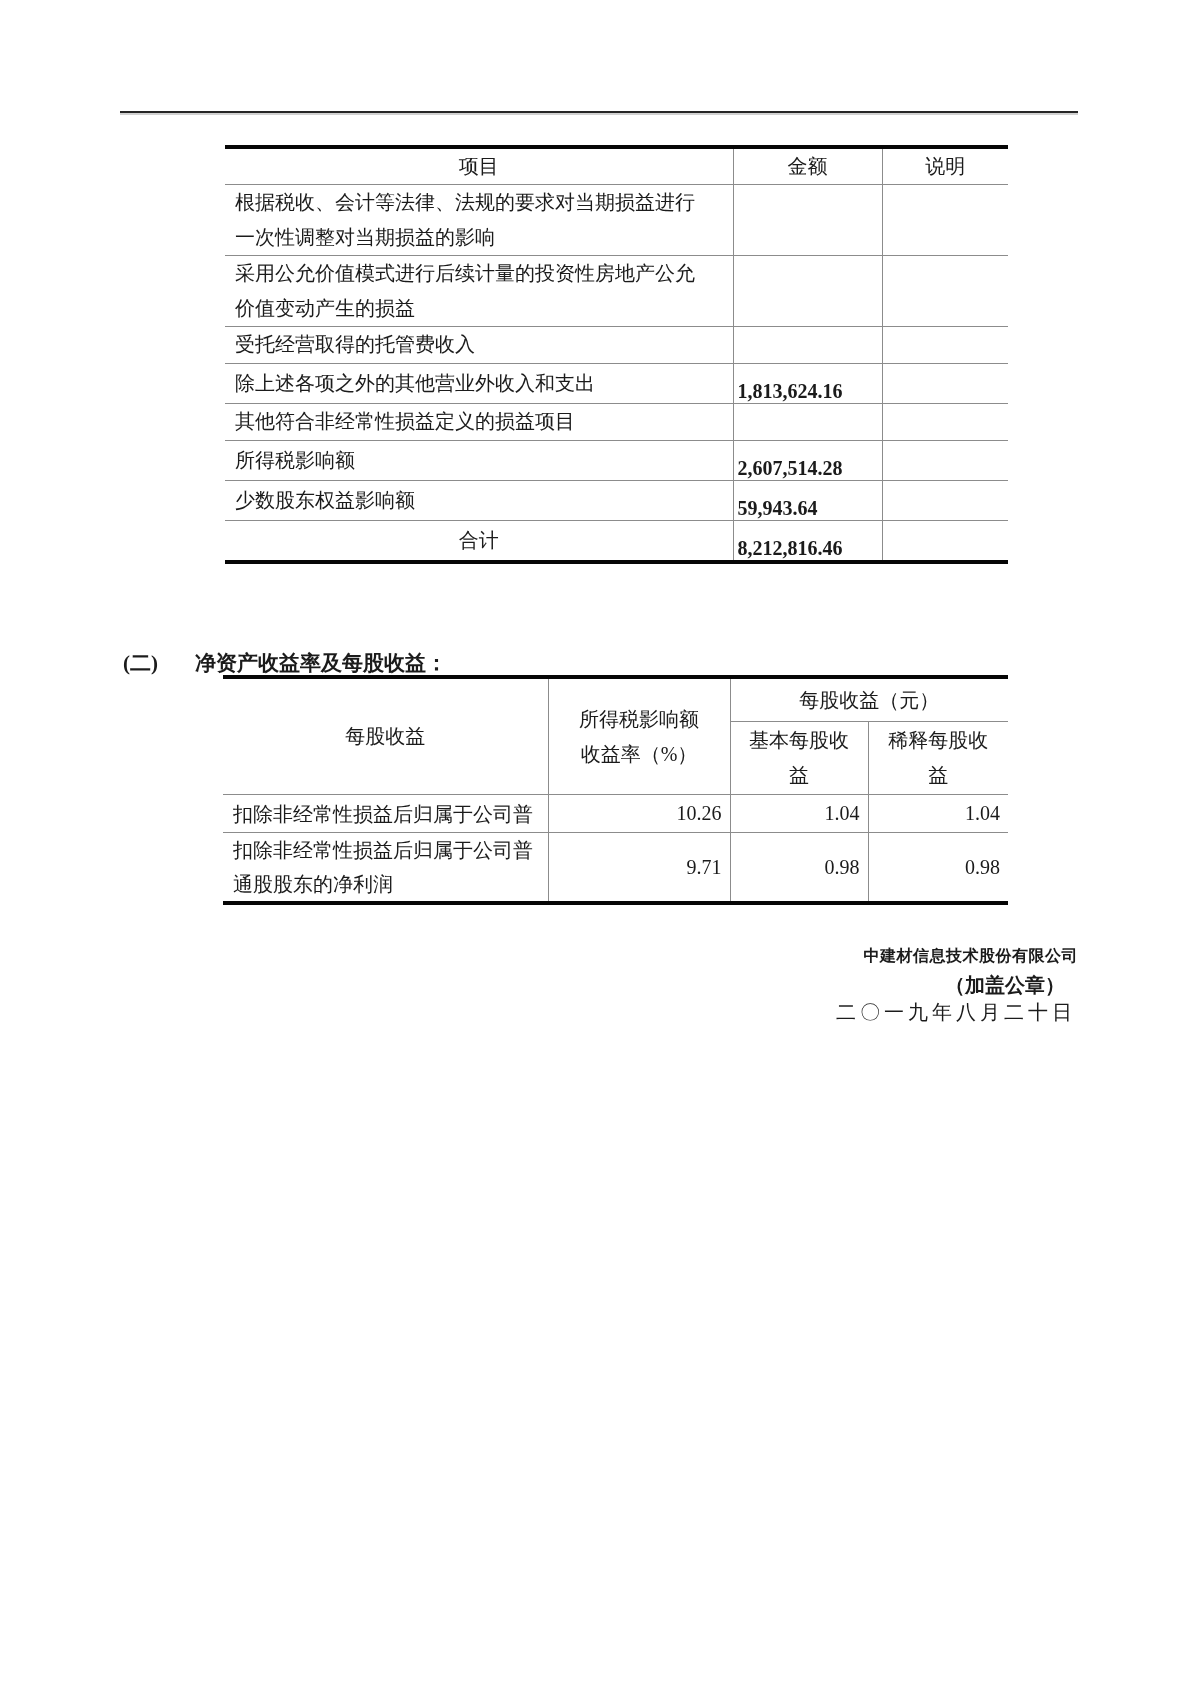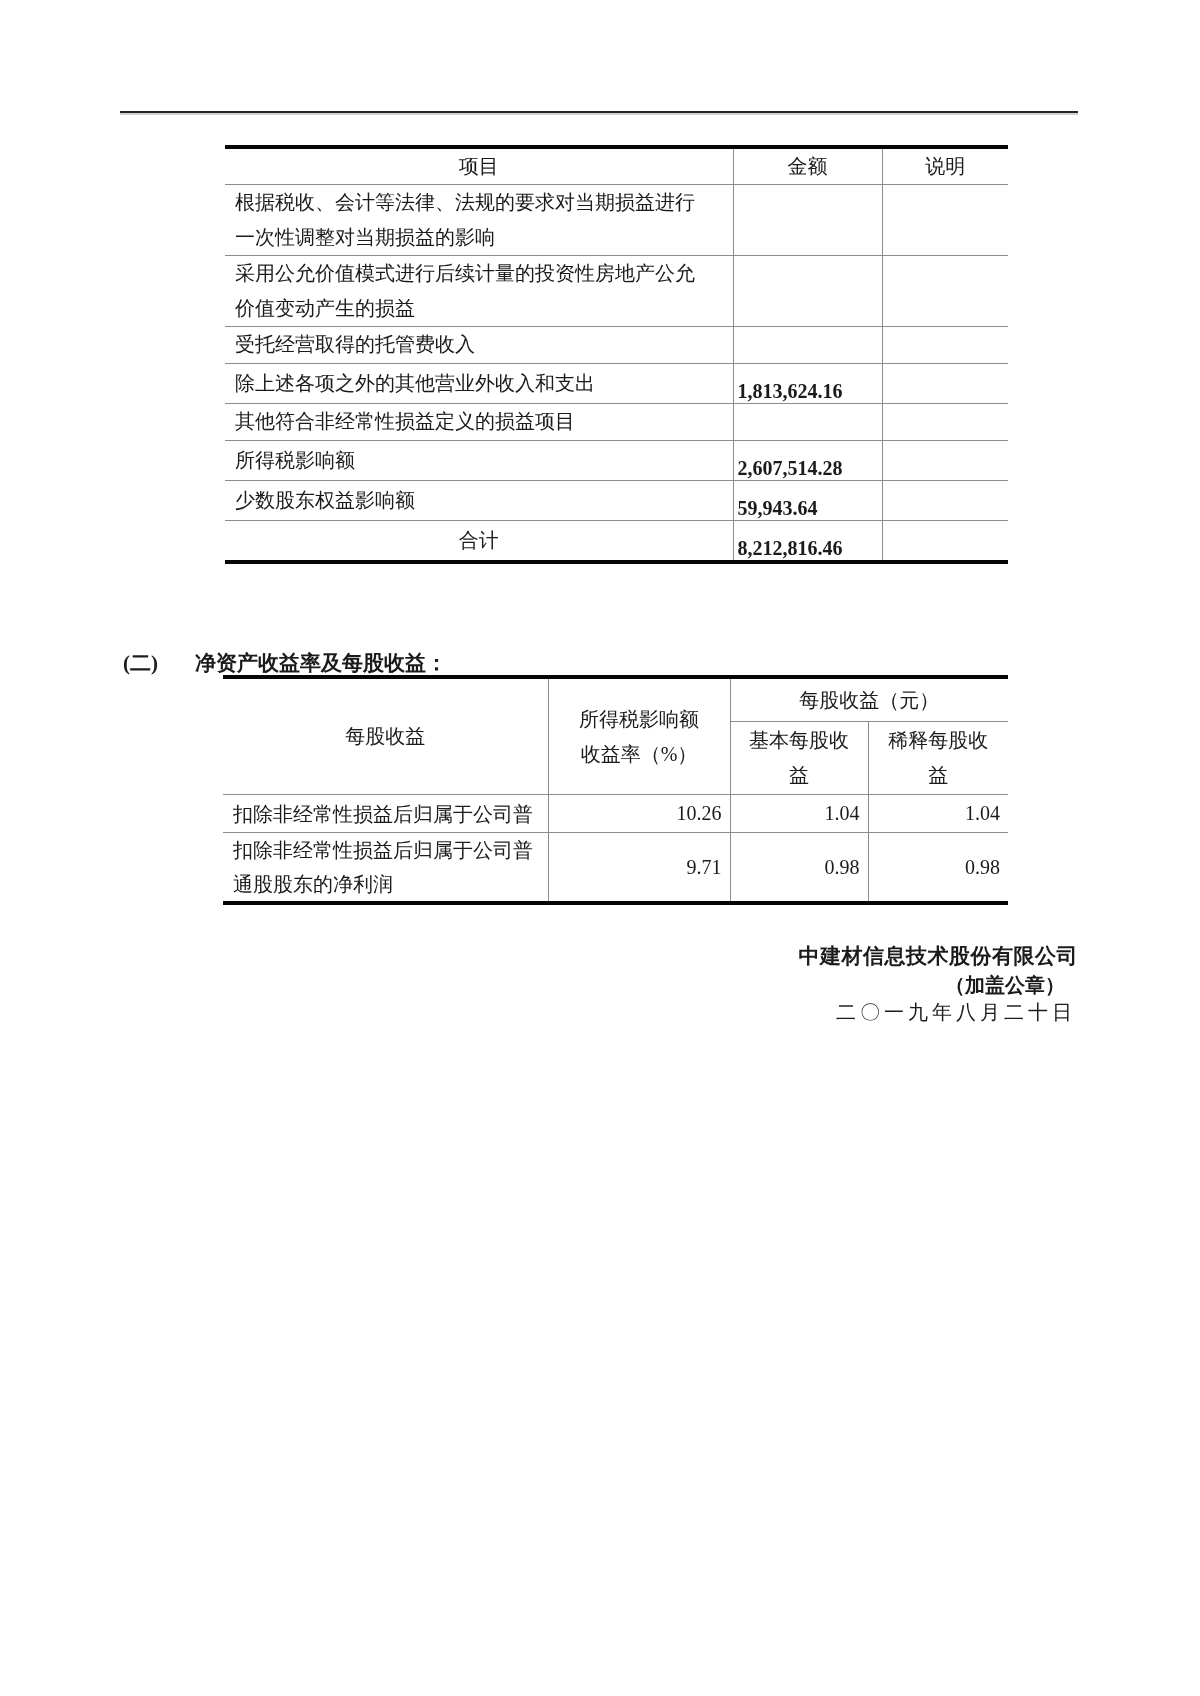--- a/index.html
+++ b/index.html
@@ -66,21 +66,21 @@
   .t2 tbody tr:last-child td { border-bottom:none; }
   .t2 .br1 { height:38px; }
   .t2 .br2 { height:69px; }
   .t2 .cell-item { line-height:34px; }
   .t2 .cell-num { text-align:right; padding-right:8px; }
 
   
   .signature { position:absolute; left:698px; top:940px; width:380px; text-align:right; }
   .sig-company {
     font-family:"Liberation Sans","DejaVu Sans",sans-serif; font-weight:bold;
-    font-size:21px; letter-spacing:0.5px; line-height:31px;text-align:right;
+    font-size:16px; letter-spacing:0.5px; line-height:31px;text-align:right;
   }
   .sig-seal {
     font-family:"Liberation Sans","DejaVu Sans",sans-serif; font-weight:bold;
     font-size:20px; line-height:28px; padding-right:13px;
   }
   .sig-date { font-size:20px; letter-spacing:4px; line-height:27px; padding-right:2px;text-align:right; }
 
   
   .page-footer {
     position:absolute; left:0; top:1572px; width:1200px; box-sizing:border-box;

